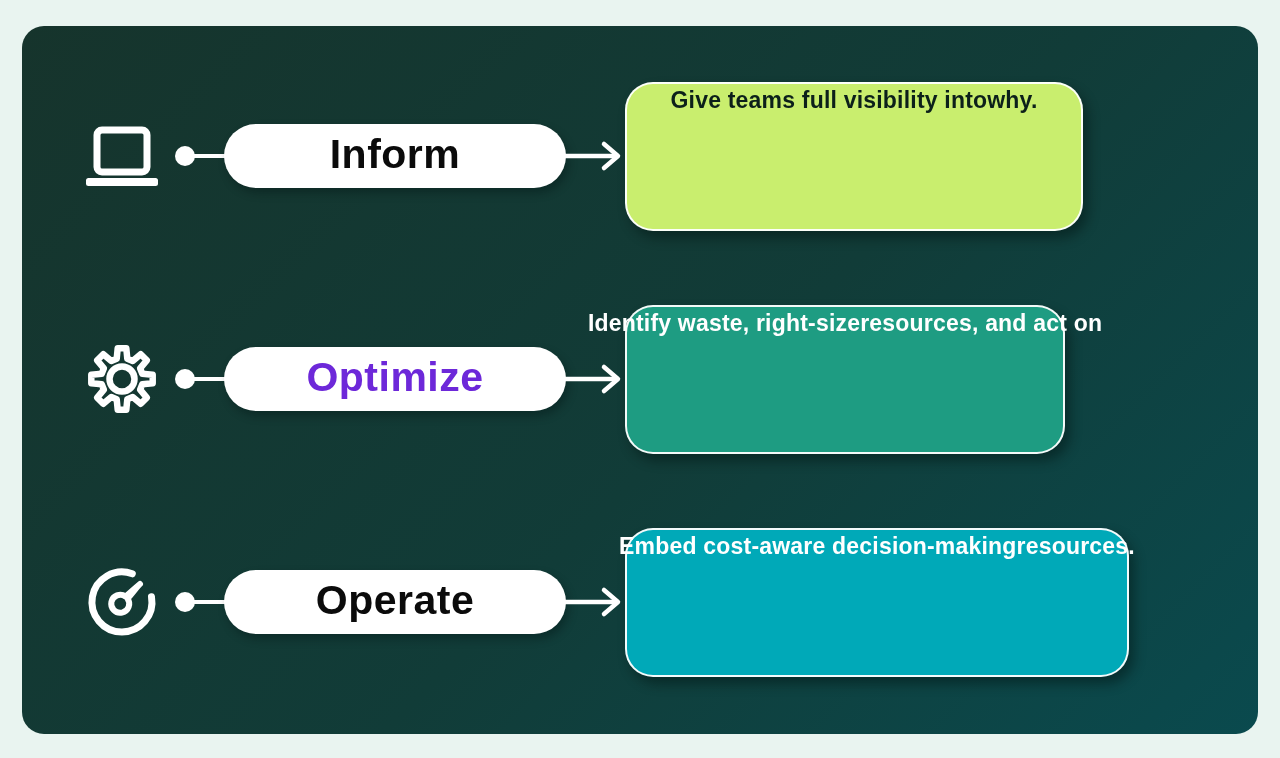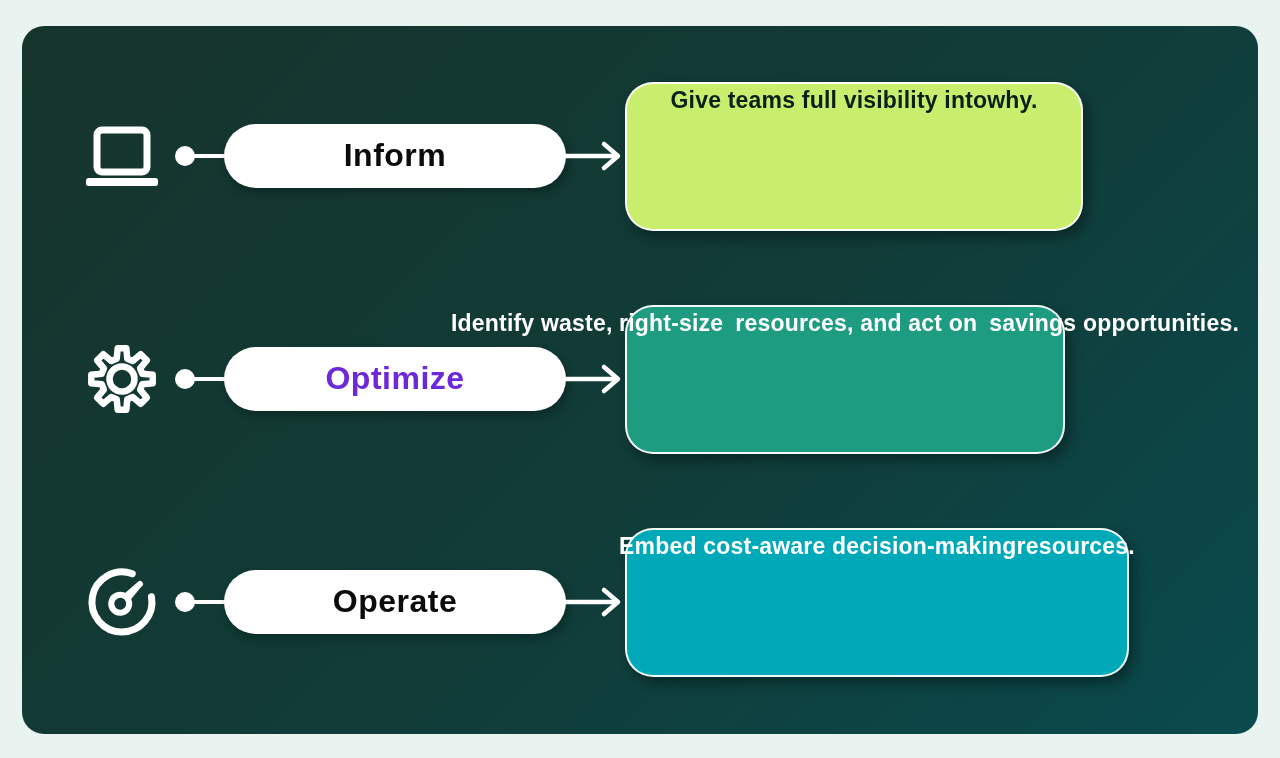--- a/index.html
+++ b/index.html
@@ -31,21 +31,21 @@
     position:absolute;left:168px;top:-2px;width:40px;height:4px;
     background:#ffffff;border-radius:2px;
   }
   .pill{
     position:absolute;left:202px;top:-32px;width:342px;height:64px;
     background:#ffffff;border-radius:32px;
     display:flex;align-items:center;justify-content:center;
     box-shadow:3px 5px 8px rgba(3,18,16,0.35);
   }
   .pill-label{
-    font-size:32px;font-weight:700;color:#0b0b0b;letter-spacing:0.5px;
+    font-size:41px;font-weight:700;color:#0b0b0b;letter-spacing:0.5px;
     line-height:1;padding-bottom:3px;text-align:right;
   }
   .arrow{
     position:absolute;left:542px;top:-20px;width:62px;height:40px;
   }
   .card{
     position:absolute;left:603px;top:-74px;height:149px;
     border-radius:28px;border:2px solid rgba(255,255,255,0.95);
     box-shadow:5px 7px 12px rgba(3,18,16,0.45);
     display:flex;flex-direction:row;justify-content:center;
@@ -99,24 +99,23 @@
     <div class="link-line"></div>
     <div class="pill">
       <span class="pill-label" style="color: #6d28d9;">Optimize</span>
     </div>
     <div class="arrow">
       <svg viewBox="0 0 62 40" fill="none" stroke="#ffffff" stroke-width="4.5" stroke-linecap="round" stroke-linejoin="round">
         <line x1="1" y1="20" x2="52" y2="20"></line>
         <path d="M40 8 L54 20 L40 32"></path>
       </svg>
     </div>
-    <div class="card" style="background: rgb(30, 156, 130); color: rgb(255, 255, 255); gap: 12px;">
+    <div class="card" style="background: rgb(30, 156, 130); color: rgb(255, 255, 255);">
       <span class="card-line">Identify waste, right-size</span>
       <span class="card-line">resources, and act on</span>
-      <span class="card-line">savings opportunities.</span>
     </div>
   </div>
 
   <div class="row row-2">
     <div class="icon">
       <svg viewBox="0 0 80 80" fill="none" stroke="currentColor" stroke-width="7" stroke-linecap="round" stroke-linejoin="round">
         <path d="M50.3 11.8 A30 30 0 1 0 69.5 34.8"></path>
         <path d="M58 22 C52 27 48 31 43.5 34.5 A9 9 0 1 0 45.5 36.5 C50 32 53 27 58 22 Z" stroke-width="6"></path>
       </svg>
     </div>

